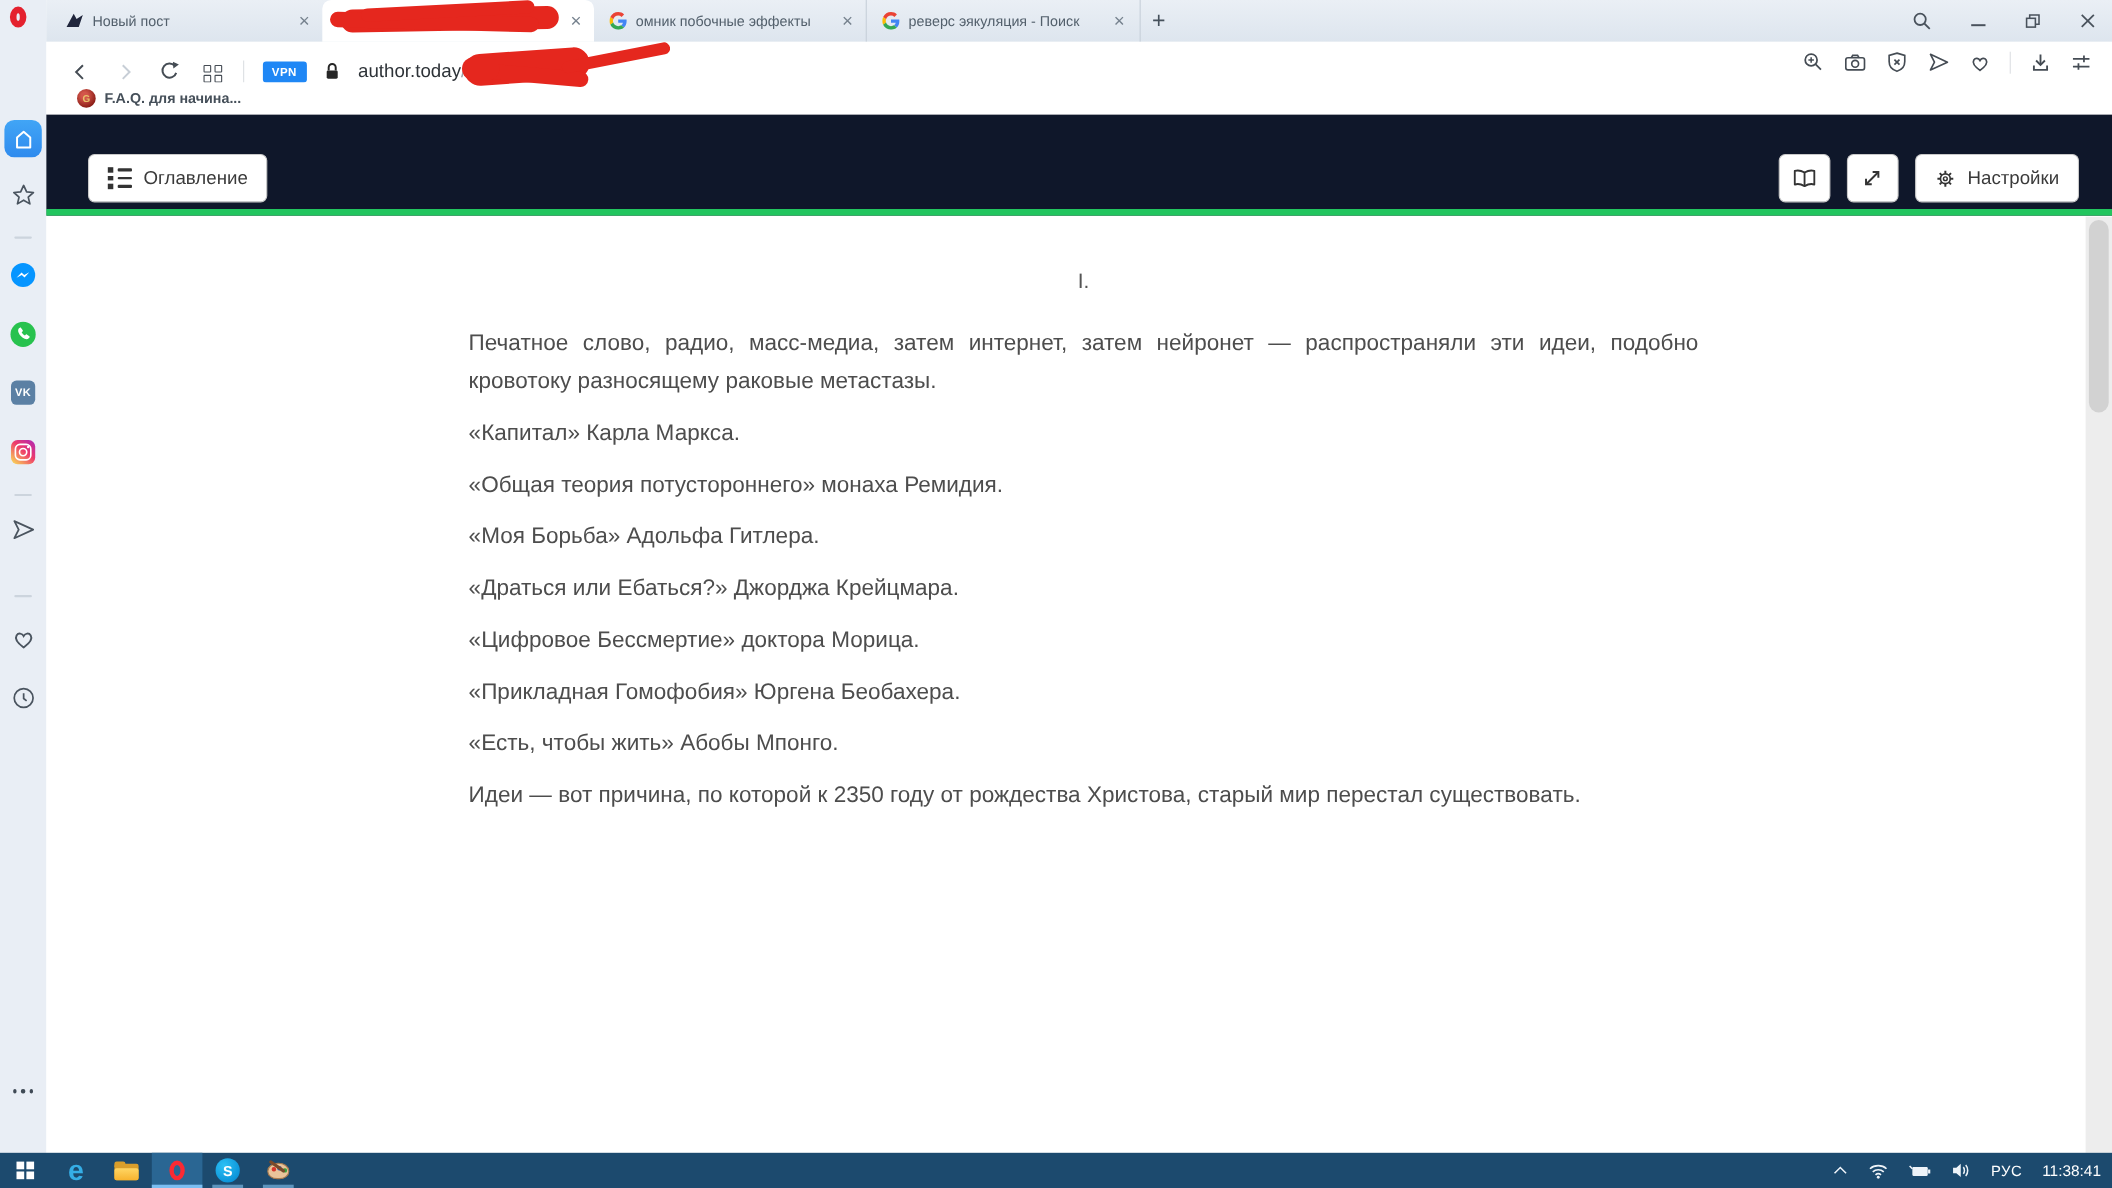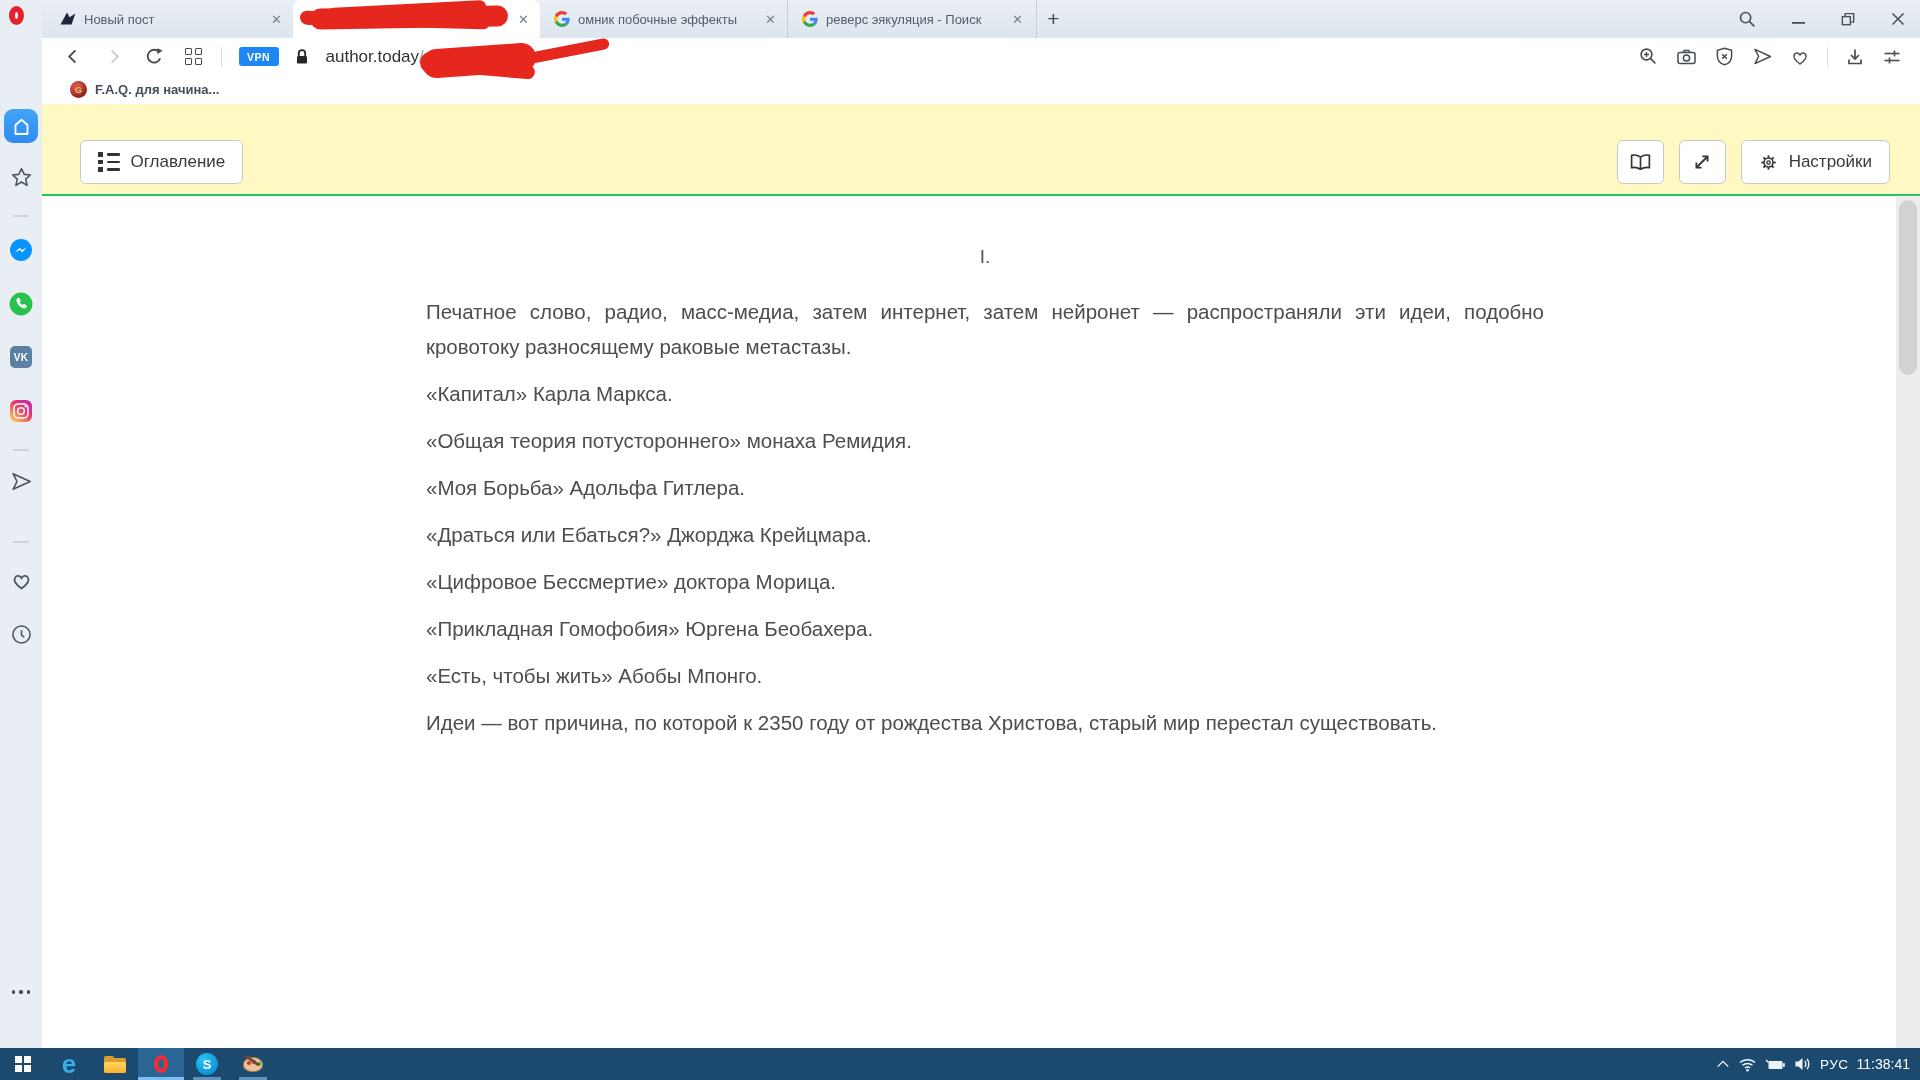--- a/index.html
+++ b/index.html
@@ -21,38 +21,38 @@
   .tabstrip { position:absolute; left:42px; top:0; right:0; height:38px; background:linear-gradient(#eaeff5,#dde5ee); display:flex; align-items:stretch; padding-left:4px; z-index:4; }
   .tab { width:247px; display:flex; align-items:center; gap:8px; padding:0 8px 0 14px; font-size:13px; color:#53606c; position:relative; }
   .tab .t-title { flex:1; white-space:nowrap; overflow:hidden; }
   .tab .t-close { color:#76828e; font-size:13px; padding:0 3px; }
   .tab.active { background:#fff; border-radius:8px 8px 0 0; color:#46535f; }
   .tab.sep-left { border-left:1px solid #c6cfd9; }
   .newtab { width:34px; display:flex; align-items:center; justify-content:center; font-size:21px; color:#46515c; border-left:1px solid #c6cfd9; margin-left:2px; }
   .win-controls { position:absolute; right:14px; top:0; height:38px; display:flex; align-items:center; gap:34px; }
 
   
-  .addressbar { position:absolute; left:42px; top:38px; right:0; height:37px; background:#fff; display:flex; align-items:center; padding-left:22px; z-index:4; }
+  .addressbar { position:absolute; left:42px; top:38px; right:0; height:37px; background:#fff; display:flex; align-items:flex-end; padding-left:22px; z-index:4; }
   .ab-gap { margin-right:21px; display:flex; align-items:center; }
   .vdiv { width:1px; height:20px; background:#dcdfe3; margin-right:17px; }
   .grid-ic { display:grid; grid-template-columns:7px 7px; grid-template-rows:7px 7px; gap:2.5px; margin-right:19px; }
   .grid-ic i { border:1.6px solid #454c54; border-radius:1px; }
   .vpn-badge { min-width:40px; height:19px; background:#1f87f5; border-radius:3px; color:#fff; font-size:10.5px; font-weight:bold; display:flex; align-items:center; justify-content:center; letter-spacing:.4px; padding:0 5px; margin-right:13px; }
   .url { font-size:17px; color:#2e3338; white-space:nowrap; }
   .url .path { color:#9aa1a8; }
   .ab-right { position:absolute; right:18px; top:0; height:37px; display:flex; align-items:center; gap:17px; }
 
   
   .bookmarksbar { position:absolute; left:42px; top:75px; right:0; height:29px; background:#fff; display:flex; align-items:center; padding-left:28px; z-index:4; }
   .fav-coin { width:17px; height:17px; border-radius:50%; background:radial-gradient(circle at 40% 35%, #d3554a 20%, #8e2019 70%, #5f120d); display:flex; align-items:center; justify-content:center; color:#e8c26a; font-size:9px; font-weight:bold; }
   .bm-label { margin-left:8px; font-size:13px; color:#454f59;font-weight:bold; }
 
   
   .page { position:absolute; left:42px; top:104px; right:0; bottom:32px; background:#fff; z-index:3; }
-  .reader-toolbar { position:relative; height:92px; border-bottom:2px solid #22c55e; background:#fef9c3; }
+  .reader-toolbar { position:relative; height:92px; border-bottom:6px solid #22c55e; background:#0f172a; }
   .rt-left { position:absolute; left:38px; top:36px; display:flex; gap:16px; }
   .rt-right { position:absolute; right:30px; top:36px; display:flex; gap:15px; }
   .btn { height:44px; background:#fff; border:1px solid #c9c9c9; border-radius:6px; display:inline-flex; align-items:center; gap:11px; padding:0 17px; font-size:17px; color:#3a3a3a; }
   .btn.icon-only { width:47px; justify-content:center; padding:0; }
   .toc-ic { display:flex; flex-direction:column; gap:3px; }
   .toc-ic i { display:flex; align-items:center; gap:4px; }
   .toc-ic i::before { content:""; width:4.5px; height:4.5px; background:#333; }
   .toc-ic i::after { content:""; width:13px; height:2.8px; background:#333; border-radius:1px; }
 
   .content { position:relative; height:calc(100% - 93px); overflow:hidden; }
@@ -92,21 +92,21 @@
   .folder .fr { position:absolute; left:0; right:0; bottom:0; height:11px; background:linear-gradient(#ffd664,#f7b32e); border-radius:2px; }
   .opera-tb { width:14px; height:18px; border:4px solid #fa2a33; border-radius:50%; }
   .skype { width:22px; height:22px; border-radius:50%; background:radial-gradient(circle at 35% 30%, #2cc0f4, #0084d0); color:#fff; font-weight:bold; font-size:13px; display:flex; align-items:center; justify-content:center; }
   .paint { position:relative; width:22px; height:22px; }
   .paint .pal { position:absolute; left:1px; top:4px; width:20px; height:15px; background:#e9c49a; border-radius:50% 50% 45% 45%; border:1px solid #a97c4f; }
   .paint .d1,.paint .d2,.paint .d3 { position:absolute; width:3.5px; height:3.5px; border-radius:50%; }
   .paint .d1 { left:5px; top:8px;  background:#d6372c; }
   .paint .d2 { left:10px; top:7px; background:#2f5fc2; }
   .paint .d3 { left:15px; top:9px; background:#3aa33f; }
   .paint .br { position:absolute; left:3px; top:1px; width:17px; height:3px; background:#7a4a2a; border-radius:2px; transform:rotate(35deg); transform-origin:left center; }
-  .tray { margin-left:auto; display:flex; align-items:center; gap:8px; padding-right:10px; color:#fff; }
+  .tray { margin-left:auto; display:flex; align-items:center; gap:18px; padding-right:10px; color:#fff; }
   .tray-lang { font-size:13.5px; letter-spacing:.5px; }
   .tray-time { font-size:14px; }
 </style>
 </head>
 <body>
 
 <div id="screen">
 
   <div class="tabstrip">
     <div class="tab">

